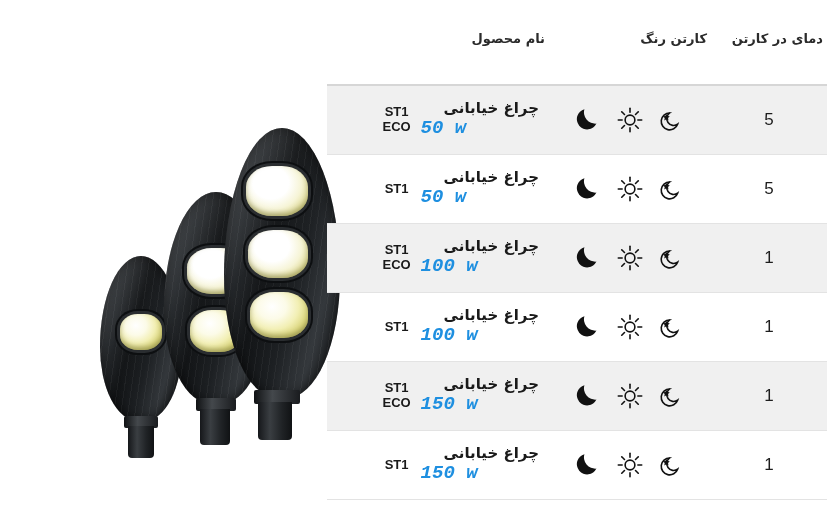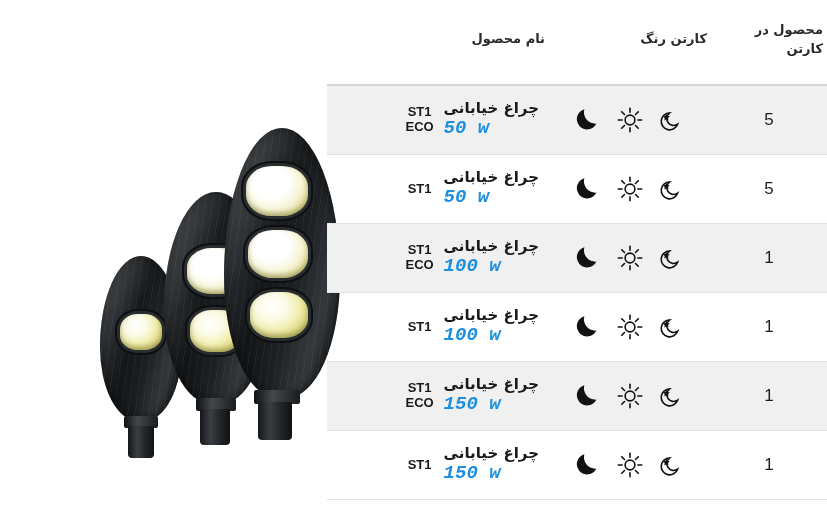--- a/index.html
+++ b/index.html
@@ -133,20 +133,21 @@
     display: flex;
     flex-direction: column;
     align-items: flex-end;
     line-height: 1.15;
   }
   .name-fa {
     font-size: 15px;
     font-weight: bold;
     color: #1a1a1a;
     white-space: nowrap;
+    margin-left: 23px;
   }
   .name-watt {
     font-size: 19px;
     font-weight: bold;
     font-style: italic;
     color: #1e8fe0;
     font-family: Liberation Mono, monospace;
     white-space: nowrap;
     direction: ltr;
   }
@@ -217,21 +218,21 @@
 
   <div class="table-area">
     <table class="spec">
       <colgroup>
         <col class="c-qty">
         <col class="c-temp">
         <col class="c-name">
       </colgroup>
       <thead>
         <tr>
-          <th>محصول در کارتن</th>
+          <th>دمای در کارتن</th>
           <th>کارتن رنگ</th>
           <th>نام محصول</th>
         </tr>
       </thead>
       <tbody>
 
         <tr class="alt">
           <td class="qty">5</td>
           <td>
             <div class="temp-wrap">

